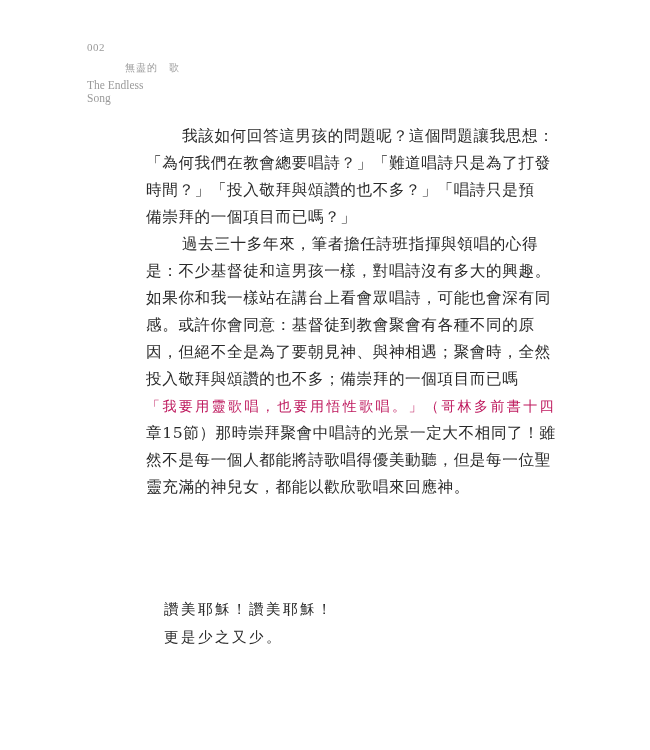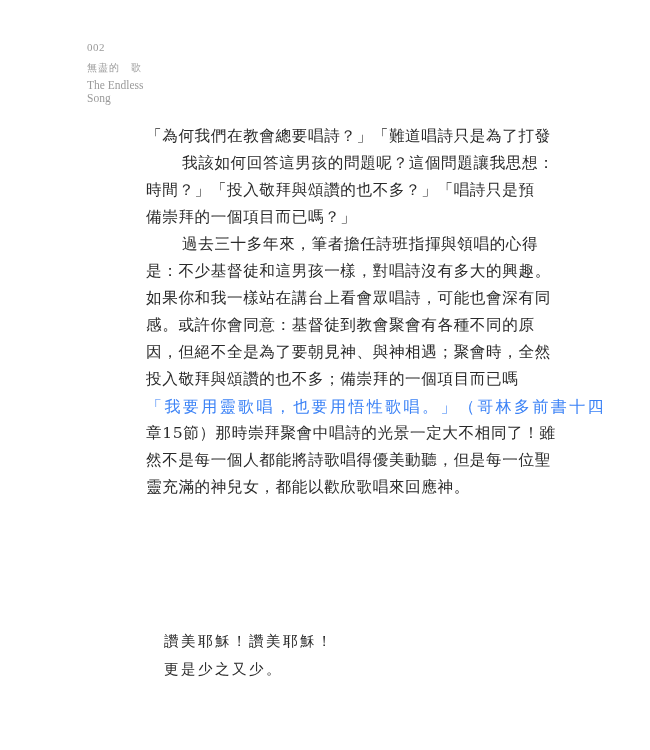--- a/index.html
+++ b/index.html
@@ -27,20 +27,21 @@
       letter-spacing: 0.5px;
       line-height: 14px;
       margin-bottom: 7px;
     }
     .book-title-zh {
       font-size: 10px;
       line-height: 14px;
       letter-spacing: 1px;
       margin-bottom: 4px;
       white-space: pre;
+      margin-left: 38px;
     }
     .book-title-en {
       font-size: 11.5px;
       line-height: 13px;
       width: 70px;
     }
     .body-text {
       position: absolute;
       left: 146px;
       top: 123px;
@@ -57,53 +58,52 @@
     .para .line {
       display: block;
       white-space: nowrap;
       text-indent: 0;
     }
     .para .line.first {
       padding-left: 36px;
     }
     .quote-style {
       font-family: "DejaVu Sans", "Liberation Sans", sans-serif;
-      font-size: 16px;
+      font-size: 14px;
       letter-spacing: 2.4px;
-      color: #3b82f6;
+      color: #be185d;
     }
     .hymn {
       position: absolute;
       left: 164px;
       top: 595px;
       font-family: "DejaVu Sans", "Liberation Sans", sans-serif;
       font-size: 14.5px;
       line-height: 28px;
       letter-spacing: 2.5px;
       color: #2a2a2a;
-      margin-top: 32px;
     }
     .hymn .line {
       display: block;
       white-space: nowrap;
     }
   </style>
 </head>
 <body>
 
 <div class="running-head">
   <div class="page-num">002</div>
   <div class="book-title-zh">無盡的　歌</div>
   <div class="book-title-en">The Endless Song</div>
 </div>
 
 <div class="body-text">
   <p class="para">
+    <span class="line first">我該如何回答這男孩的問題呢？這個問題讓我思想：</span>
     <span class="line">「為何我們在教會總要唱詩？」「難道唱詩只是為了打發</span>
-    <span class="line first">我該如何回答這男孩的問題呢？這個問題讓我思想：</span>
     <span class="line">時間？」「投入敬拜與頌讚的也不多？」「唱詩只是預</span>
     <span class="line">備崇拜的一個項目而已嗎？」</span>
   </p>
   <p class="para">
     <span class="line first">過去三十多年來，筆者擔任詩班指揮與領唱的心得</span>
     <span class="line">是：不少基督徒和這男孩一樣，對唱詩沒有多大的興趣。</span>
     <span class="line">如果你和我一樣站在講台上看會眾唱詩，可能也會深有同</span>
     <span class="line">感。或許你會同意：基督徒到教會聚會有各種不同的原</span>
     <span class="line">因，但絕不全是為了要朝見神、與神相遇；聚會時，全然</span>
     <span class="line">投入敬拜與頌讚的也不多；備崇拜的一個項目而已嗎</span>

